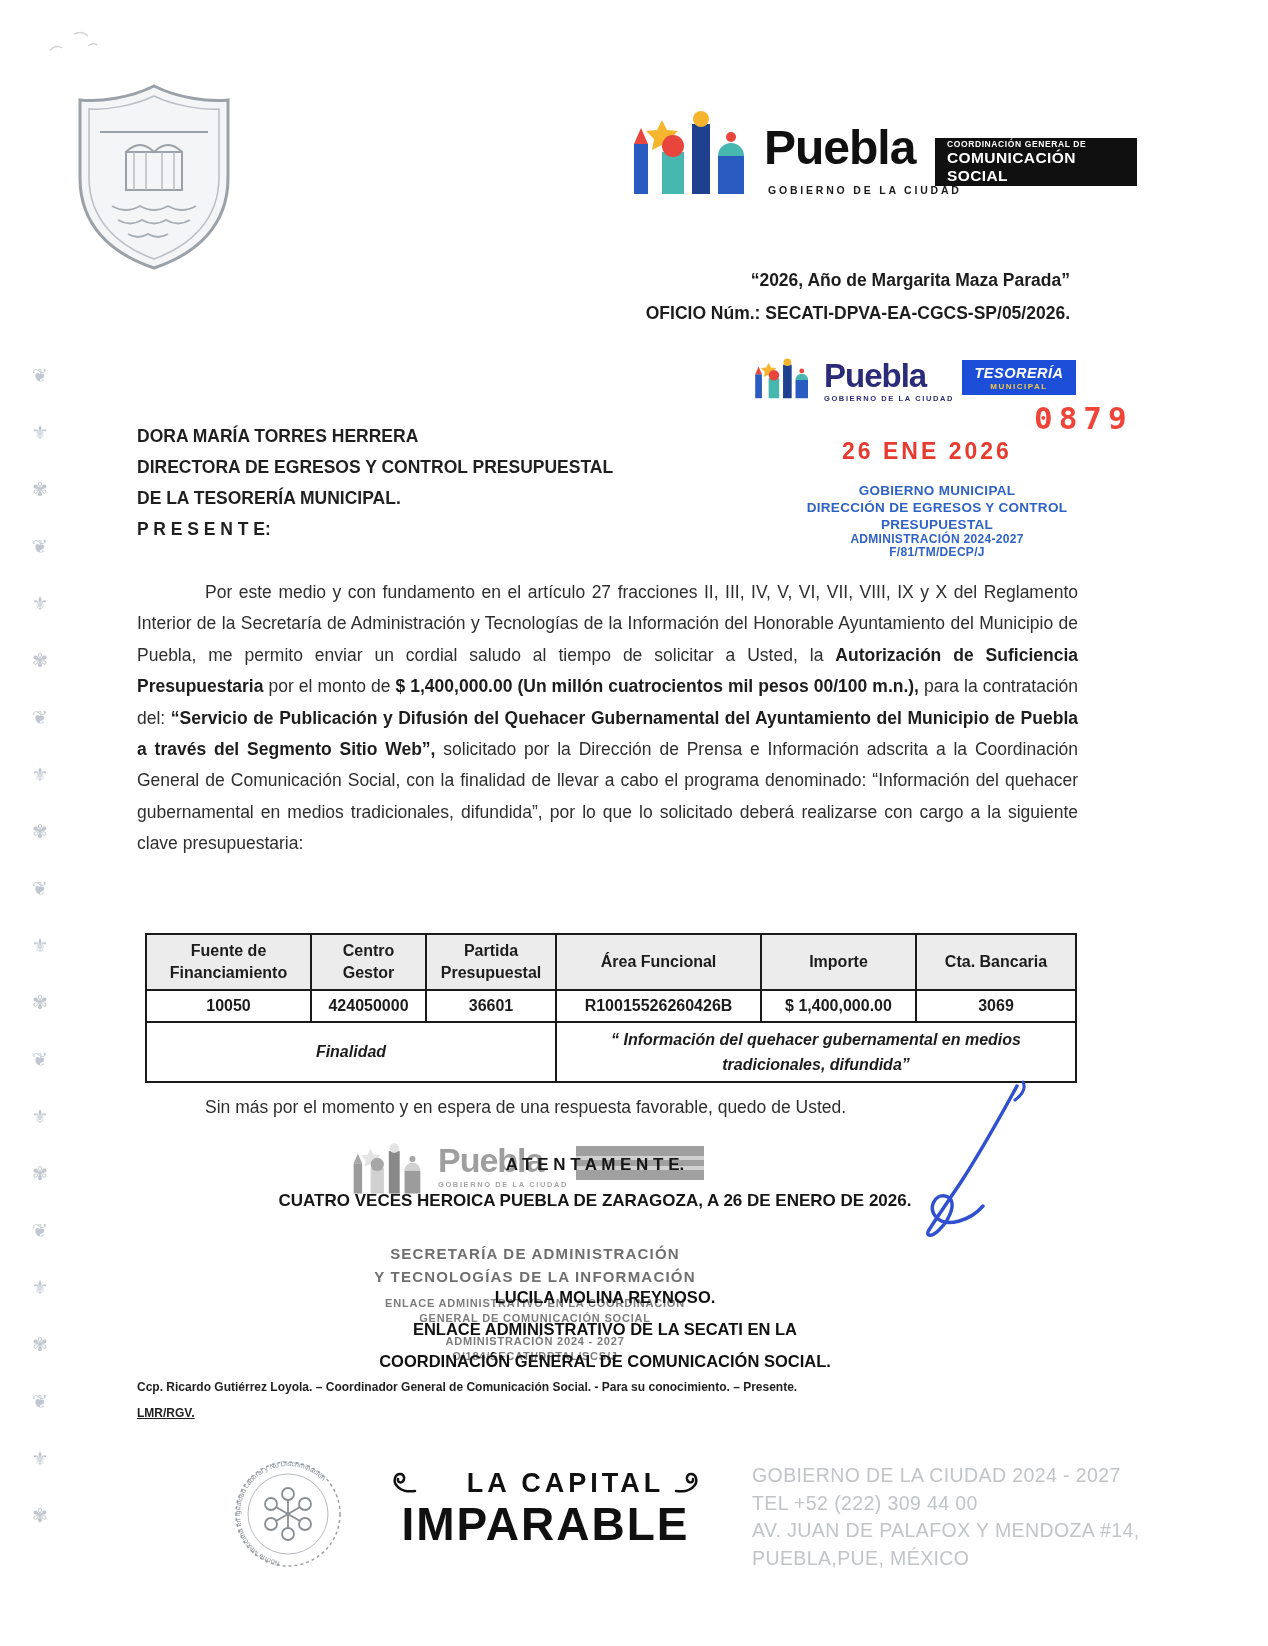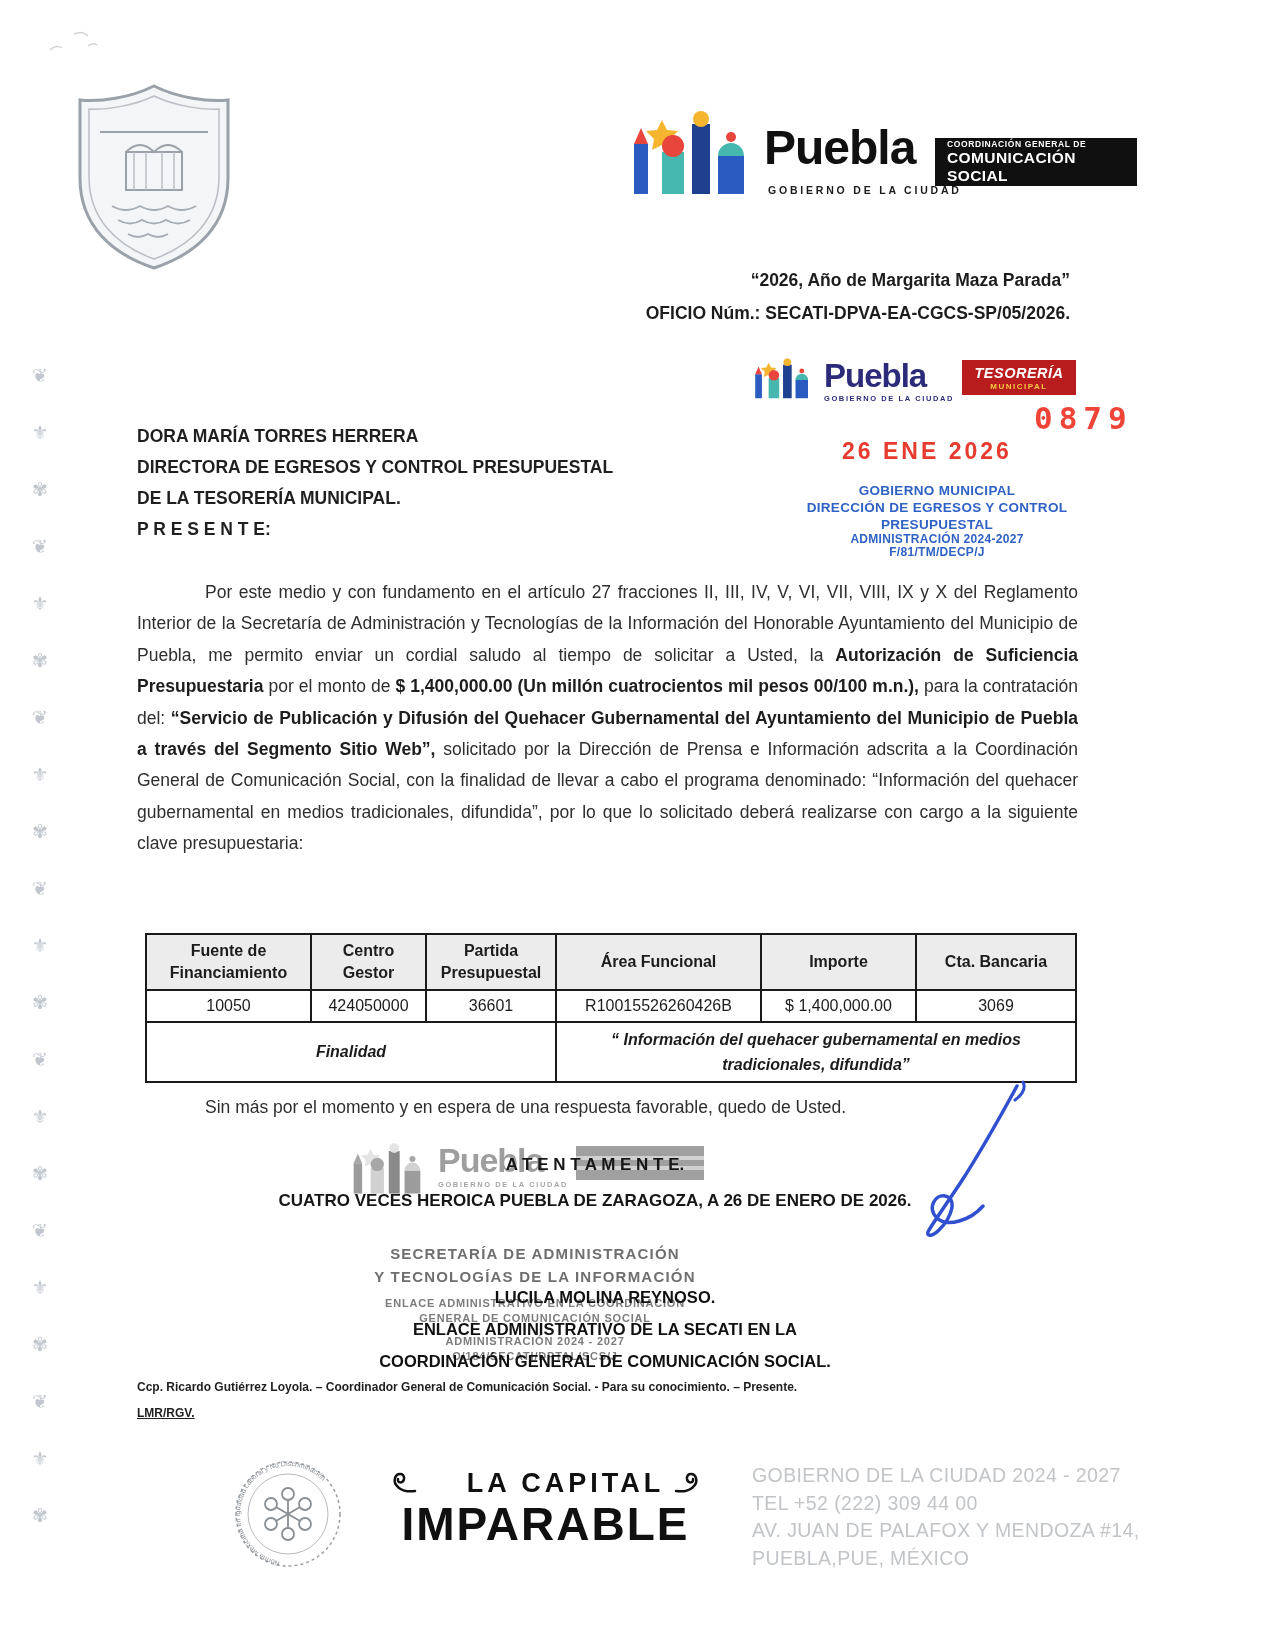--- a/index.html
+++ b/index.html
@@ -31,21 +31,21 @@
   
   .right-head { left:480px; top:270px; width:590px; text-align:right; }
   .right-head .year  { font-size:17.5px; font-weight:bold; color:#1c1c1c; margin-bottom:12px; }
   .right-head .oficio{ font-size:17.5px; font-weight:bold; color:#1c1c1c; }
 
   
   .t-stamp { left:752px; top:356px; width:405px; height:215px; }
   .t-row { display:flex; align-items:flex-start; gap:8px; }
   .t-brand { font-size:33px; font-weight:bold; letter-spacing:-1px; color:#2b2b7a; line-height:40px; }
   .t-brand-sub { font-size:7.5px; font-weight:bold; letter-spacing:1.6px; color:#2b2b7a; margin-top:-2px; }
-  .t-box { background:#b91c1c; width:114px; padding:5px 6px 4px; text-align:center; margin-top:4px; }
+  .t-box { background:#1d4ed8; width:114px; padding:5px 6px 4px; text-align:center; margin-top:4px; }
   .t-box .b1 { color:#fff; font-size:14.5px; font-weight:bold; font-style:italic; letter-spacing:.5px; }
   .t-box .b2 { color:#f7c843; font-size:8px; font-weight:bold; letter-spacing:1.5px; margin-top:1px; }
   .t-date { position:absolute; left:90px; top:82px; color:#e63b2e; font-size:23px; font-weight:bold; letter-spacing:3px; }
   .t-folio { position:absolute; left:282px; top:44px; color:#ef4437; font-size:31px; font-weight:bold;
              letter-spacing:6px; font-family:"DejaVu Sans Mono", monospace; }
   .t-dept { position:absolute; left:0; top:126px; width:370px; text-align:center; color:#2f62c4; font-weight:bold; }
   .t-dept .d-lg { font-size:13.5px; line-height:17px; letter-spacing:.3px; }
   .t-dept .d-sm { font-size:12px; line-height:13px; letter-spacing:.3px; }
 
   
@@ -55,21 +55,21 @@
   
   .body-par { left:137px; top:577px; width:941px; font-size:17.5px; line-height:31.4px;
               text-align:justify; text-indent:68px; color:#2e2e2e; }
   .b { font-weight:bold; color:#1d1d1d; }
 
   
   .budget-table { position:absolute; left:145px; top:918px; width:930px; border-collapse:collapse;
                   font-size:16px; color:#1c1c1c; table-layout:fixed;margin-top:15px; }
   .budget-table th, .budget-table td { border:2px solid #1a1a1a; text-align:center; vertical-align:middle; padding:4px 6px; }
   .budget-table th { background:#ececec; font-weight:bold; height:56px; line-height:22px; }
-  .budget-table td.val { font-weight:normal; height:32px; }
+  .budget-table td.val { font-weight:bold; height:32px; }
   .finalidad-label { font-weight:bold; font-style:italic; height:58px; }
   .finalidad-value { font-weight:bold; font-style:italic; height:58px; line-height:25px; padding:4px 20px; }
 
   
   .farewell { left:205px; top:1097px; font-size:17.5px; color:#2e2e2e; }
   .close-center { left:120px; top:1155px; width:950px; text-align:center; z-index:3; }
   .close-center .atent { font-size:17px; font-weight:bold; color:#161616; margin-bottom:16px; }
   .close-center .pdate { font-size:17px; font-weight:bold; color:#161616; }
 
   .gray-stamp { left:350px; top:1140px; z-index:1; opacity:.85; }

